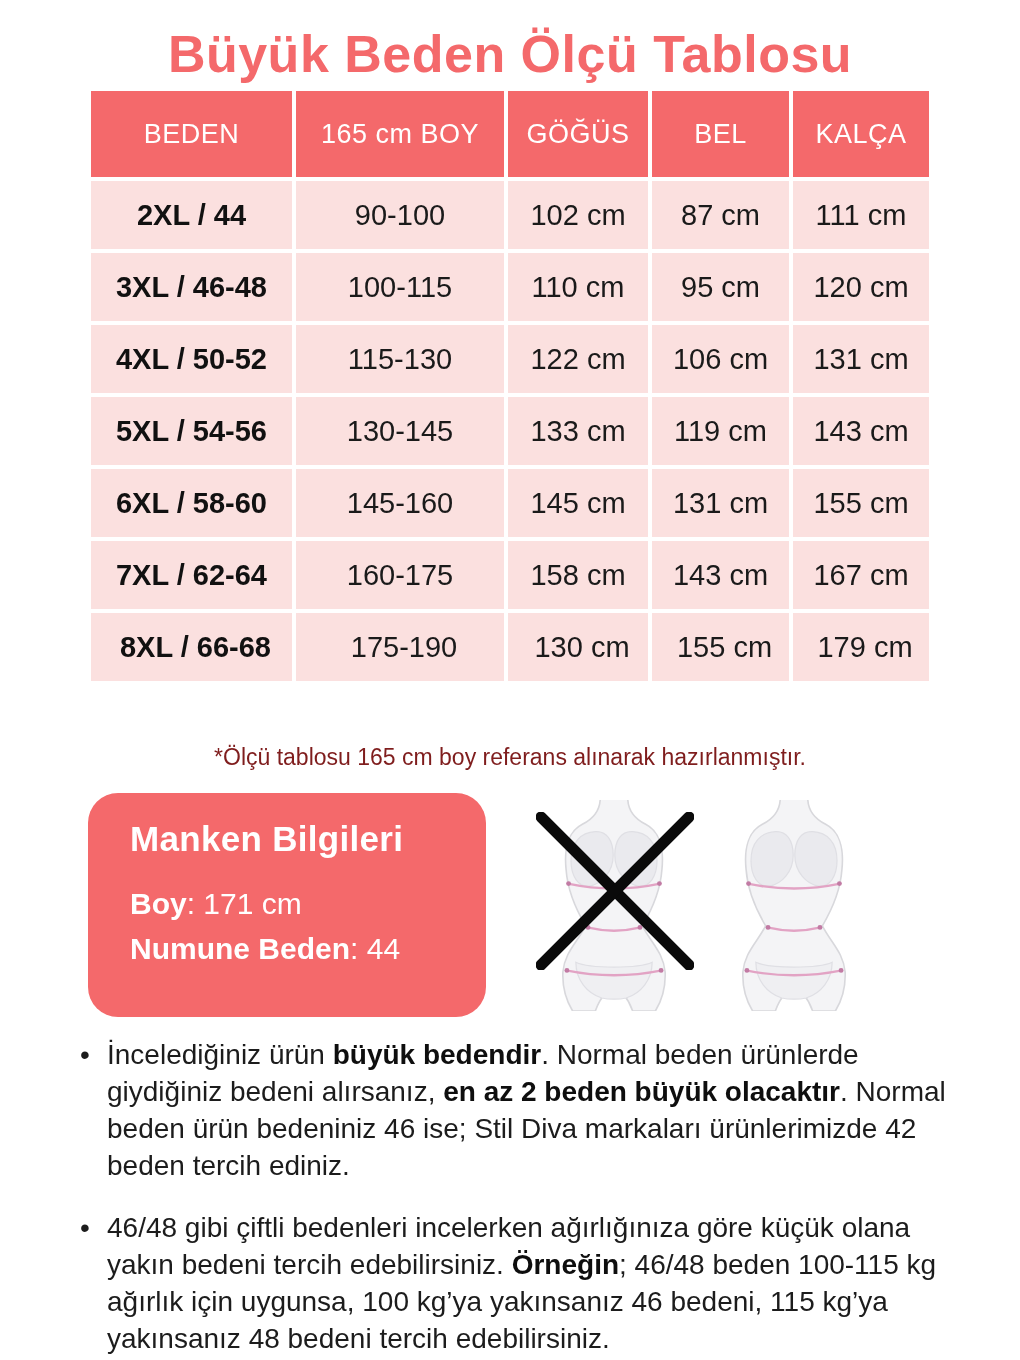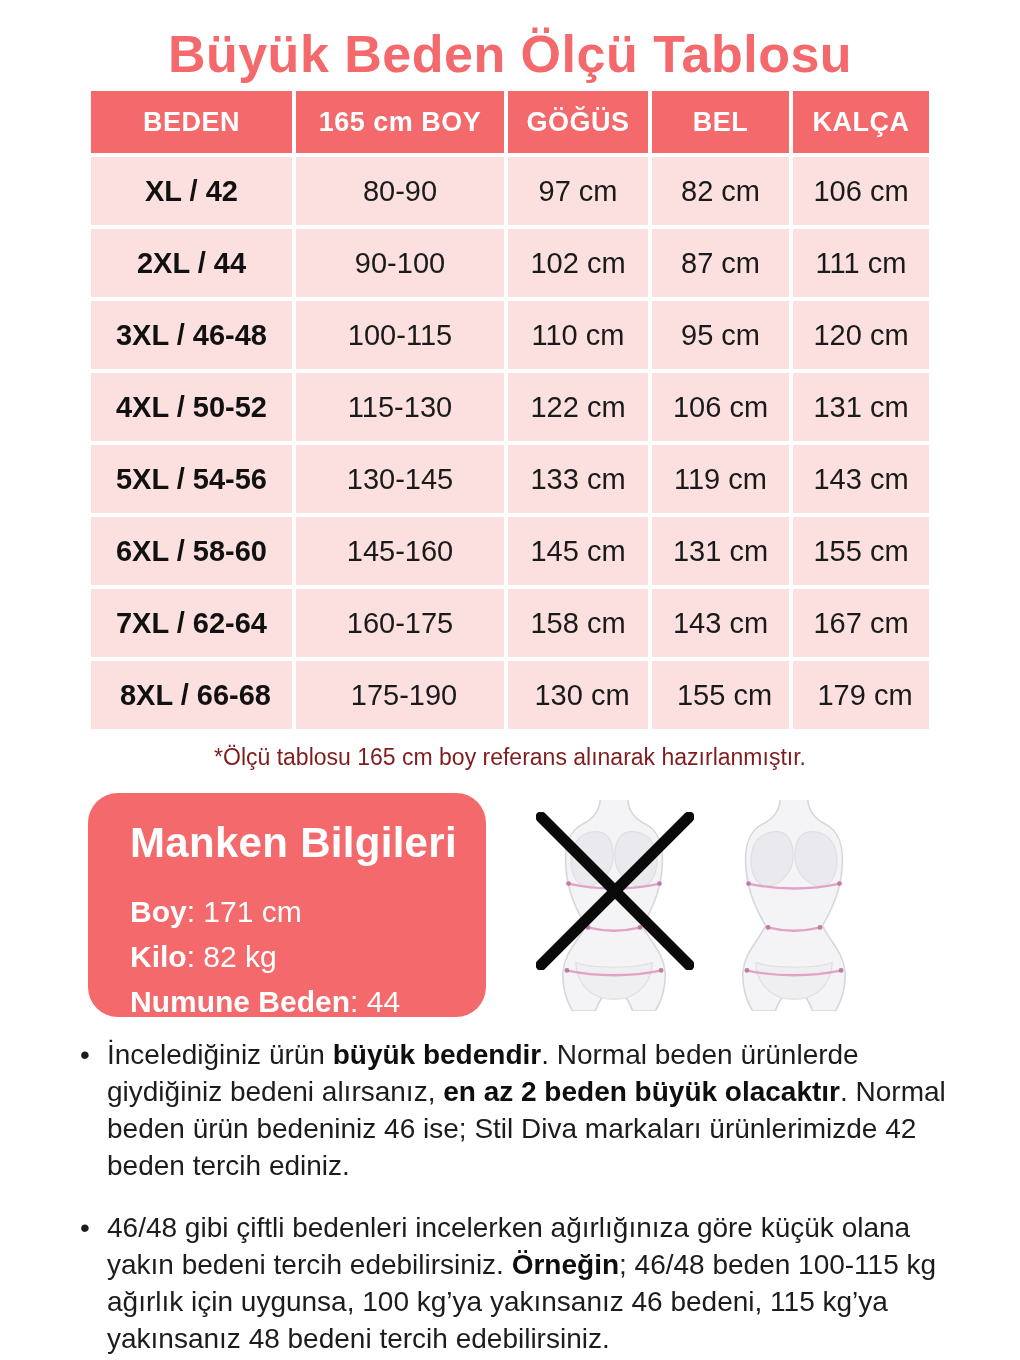--- a/index.html
+++ b/index.html
@@ -17,44 +17,44 @@
   .size-table-wrap{position:absolute;left:91px;top:91px;width:838px;}
   table.size-table{
     width:838px;table-layout:fixed;border-collapse:separate;border-spacing:0;
   }
   .size-table col.c1{width:205px}
   .size-table col.c2{width:212px}
   .size-table col.c3{width:144px}
   .size-table col.c4{width:141px}
   .size-table col.c5{width:136px}
   .size-table th{
-    background:var(--coral,#f4696b);color:#fff;font-size:27px;font-weight:700;
+    background:var(--coral,#f4696b);color:#fff;font-size:27px;font-weight:400;
     letter-spacing:.5px;height:62px;text-align:center;vertical-align:middle;
-    border-right:4px solid #fff;border-bottom:4px solid #fff;padding:0;
+    border-right:4px solid #fff;border-bottom:4px solid #fff;padding:12px;
   }
   .size-table td{
     background:var(--pink,#fbe0df);font-size:29px;color:#1a1a1a;
     height:68px;text-align:center;vertical-align:middle;
     border-right:4px solid #fff;border-bottom:4px solid #fff;padding:0;
   }
   .size-table th:last-child,.size-table td:last-child{border-right:none;}
   .size-table tr:last-child td{border-bottom:none;padding-left:8px;}
   .size-table td.c-size{font-weight:700;color:#111;}
   
   .footnote{
     position:absolute;top:744px;left:0;width:1020px;text-align:center;
     font-size:23px;color:#7f1d1d;
   }
   
   .model-card{
     position:absolute;left:88px;top:793px;width:398px;height:224px;
     background:var(--coral,#f4696b);border-radius:30px;box-sizing:border-box;
     padding:26px 20px 0 42px;color:#fff;
   }
-  .model-card .card-title{font-size:42px;font-weight:800;letter-spacing:.3px;}
+  .model-card .card-title{font-size:35px;font-weight:800;letter-spacing:.3px;}
   .model-card .card-lines{margin-top:22px;font-size:30px;line-height:45px;}
   .model-card .lbl{font-weight:800;}
   
   .figure{position:absolute;width:122px;height:211px;}
   .figure.left{left:553px;top:800px;}
   .figure.right{left:733px;top:800px;}
   .xmark{position:absolute;left:536px;top:812px;width:158px;height:158px;}
   
   .notes{position:absolute;left:80px;top:1036px;width:880px;}
   .note{display:flex;margin-bottom:25px;font-size:28px;line-height:37px;color:#1c1c1c;}
@@ -80,27 +80,20 @@
       <tr>
         <th>BEDEN</th>
         <th>165 cm BOY</th>
         <th>GÖĞÜS</th>
         <th>BEL</th>
         <th>KALÇA</th>
       </tr>
     </thead>
     <tbody>
       <tr>
-        <td class="c-size">XL / 42</td>
-        <td>80-90</td>
-        <td>97 cm</td>
-        <td>82 cm</td>
-        <td>106 cm</td>
-      </tr>
-      <tr>
         <td class="c-size">2XL / 44</td>
         <td>90-100</td>
         <td>102 cm</td>
         <td>87 cm</td>
         <td>111 cm</td>
       </tr>
       <tr>
         <td class="c-size">3XL / 46-48</td>
         <td>100-115</td>
         <td>110 cm</td>
@@ -145,21 +138,20 @@
     </tbody>
   </table>
 </div>
 
 <div class="footnote">*Ölçü tablosu 165 cm boy referans alınarak hazırlanmıştır.</div>
 
 <div class="model-card">
   <div class="card-title">Manken Bilgileri</div>
   <div class="card-lines">
     <div><span class="lbl">Boy</span><span>: 171 cm</span></div>
-    <div><span class="lbl">Kilo</span><span>: 82 kg</span></div>
     <div><span class="lbl">Numune Beden</span><span>: 44</span></div>
   </div>
 </div>
 
 <svg class="figure left" viewBox="0 0 150 260" xmlns="http://www.w3.org/2000/svg">
   <path d="M58,0 C57,14 48,24 36,30 C20,38 13,58 16,86 C18,115 30,138 40,155 C30,175 14,188 12,212 C11,235 18,250 24,260 L52,260 C58,243 68,233 75,230 C82,233 92,243 98,260 L126,260 C132,250 139,235 138,212 C136,188 120,175 110,155 C120,138 132,115 134,86 C137,58 130,38 114,30 C102,24 93,14 92,0" fill="#f4f4f6" stroke="#d8d8dc" stroke-width="2"></path>
   <path d="M22,75 C22,52 34,40 52,39 C66,38 74,50 74,68 C74,88 60,104 44,106 C31,107 22,94 22,75 Z" fill="#eaeaee" stroke="#dfdfe4" stroke-width="1.5"></path>
   <path d="M128,75 C128,52 116,40 98,39 C84,38 76,50 76,68 C76,88 90,104 106,106 C119,107 128,94 128,75 Z" fill="#eaeaee" stroke="#dfdfe4" stroke-width="1.5"></path>
   <path d="M28,200 C45,208 105,208 122,200 C122,222 108,238 90,244 C82,246 68,246 60,244 C42,238 28,222 28,200 Z" fill="#efeff2" stroke="#dfdfe4" stroke-width="1.5"></path>
   <path d="M18,103 Q75,115 132,103" fill="none" stroke="#e2a3c4" stroke-width="3"></path>

